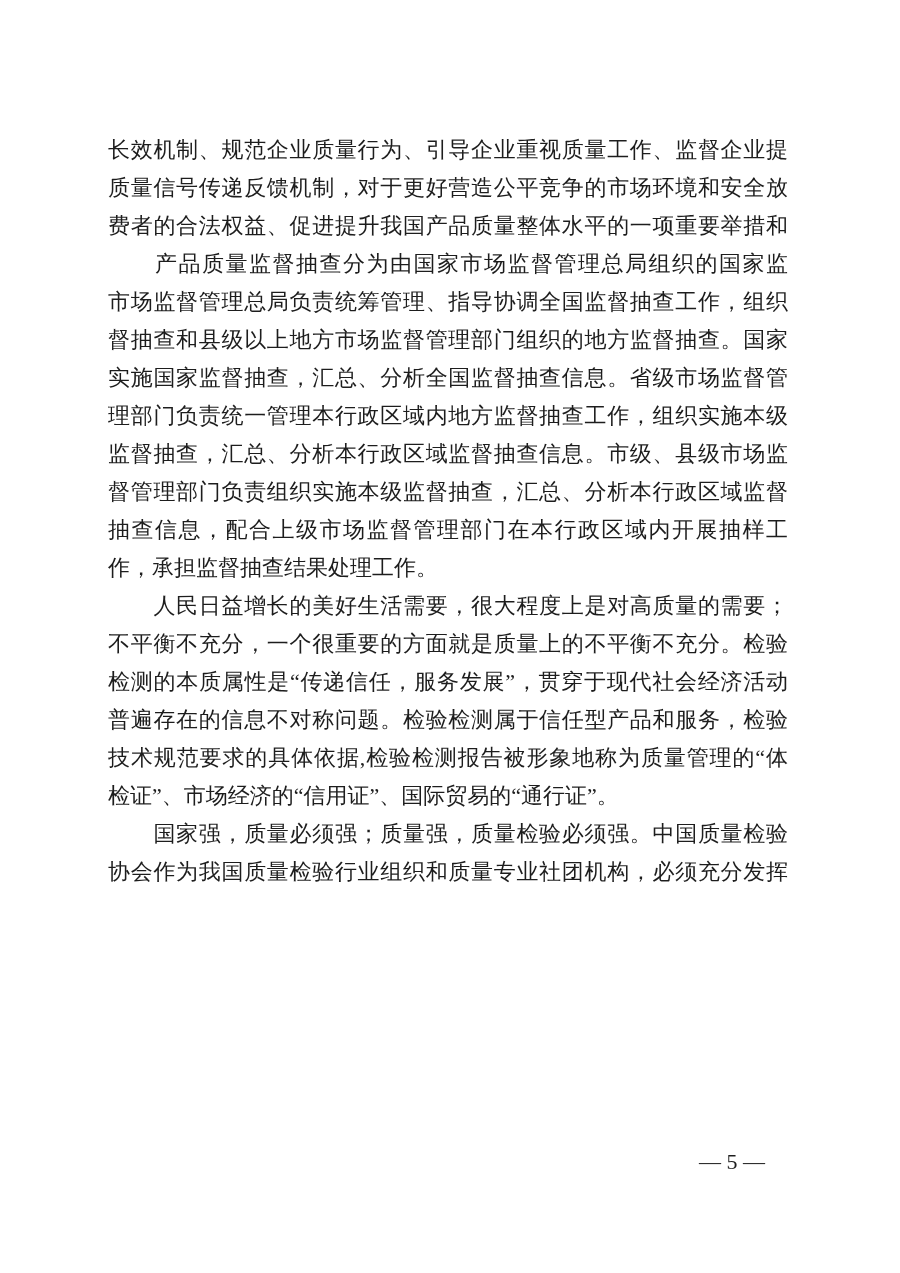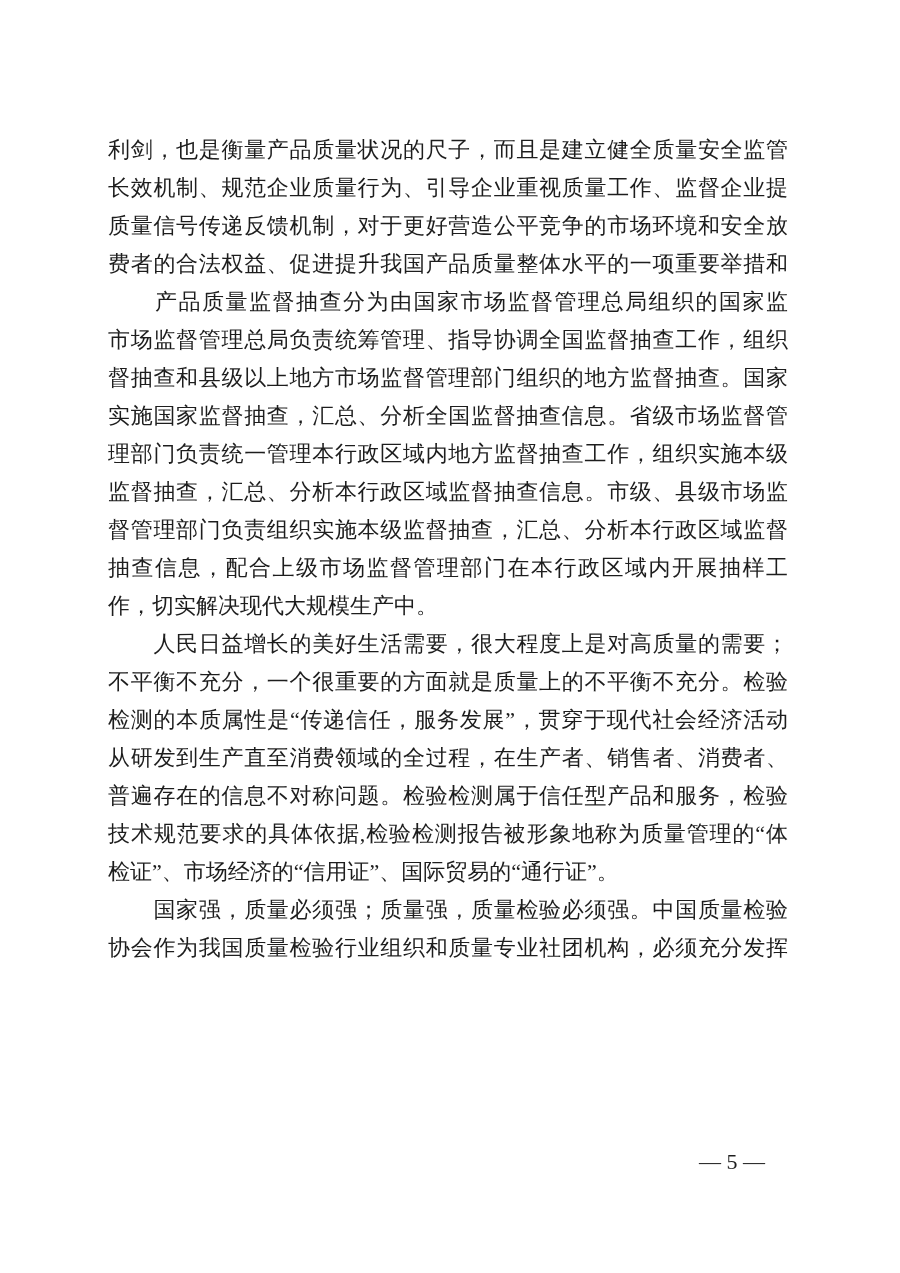--- a/index.html
+++ b/index.html
@@ -52,41 +52,39 @@
     line-height: 24px;
     color: #1d1d1d;
   }
 </style>
 </head>
 <body>
 
 <div class="page">
   <div class="doc-body">
       <div class="paragraph">
-        <div class="line">利剑，也是衡量产品质量状况的尺子，而且是建立健全质量安全监管</div>
         <div class="line">长效机制、规范企业质量行为、引导企业重视质量工作、监督企业提</div>
         <div class="line">质量信号传递反馈机制，对于更好营造公平竞争的市场环境和安全放</div>
         <div class="line">费者的合法权益、促进提升我国产品质量整体水平的一项重要举措和</div>
       </div>
       <div class="paragraph">
         <div class="line">　　产品质量监督抽查分为由国家市场监督管理总局组织的国家监</div>
         <div class="line">市场监督管理总局负责统筹管理、指导协调全国监督抽查工作，组织</div>
         <div class="line">督抽查和县级以上地方市场监督管理部门组织的地方监督抽查。国家</div>
         <div class="line">实施国家监督抽查，汇总、分析全国监督抽查信息。省级市场监督管</div>
         <div class="line">理部门负责统一管理本行政区域内地方监督抽查工作，组织实施本级</div>
         <div class="line">监督抽查，汇总、分析本行政区域监督抽查信息。市级、县级市场监</div>
         <div class="line">督管理部门负责组织实施本级监督抽查，汇总、分析本行政区域监督</div>
         <div class="line">抽查信息，配合上级市场监督管理部门在本行政区域内开展抽样工</div>
-        <div class="line line-last">作，切实解决现代大规模生产中。</div>
+        <div class="line line-last">作，承担监督抽查结果处理工作。</div>
       </div>
       <div class="paragraph">
         <div class="line">　　人民日益增长的美好生活需要，很大程度上是对高质量的需要；</div>
         <div class="line">不平衡不充分，一个很重要的方面就是质量上的不平衡不充分。检验</div>
         <div class="line">检测的本质属性是“传递信任，服务发展”，贯穿于现代社会经济活动</div>
-        <div class="line">从研发到生产直至消费领域的全过程，在生产者、销售者、消费者、</div>
         <div class="line">普遍存在的信息不对称问题。检验检测属于信任型产品和服务，检验</div>
         <div class="line">技术规范要求的具体依据,检验检测报告被形象地称为质量管理的“体</div>
         <div class="line line-last">检证”、市场经济的“信用证”、国际贸易的“通行证”。</div>
       </div>
       <div class="paragraph">
         <div class="line">　　国家强，质量必须强；质量强，质量检验必须强。中国质量检验</div>
         <div class="line">协会作为我国质量检验行业组织和质量专业社团机构，必须充分发挥</div>
       </div>
     </div>
   <div class="footer">— 5 —</div>

